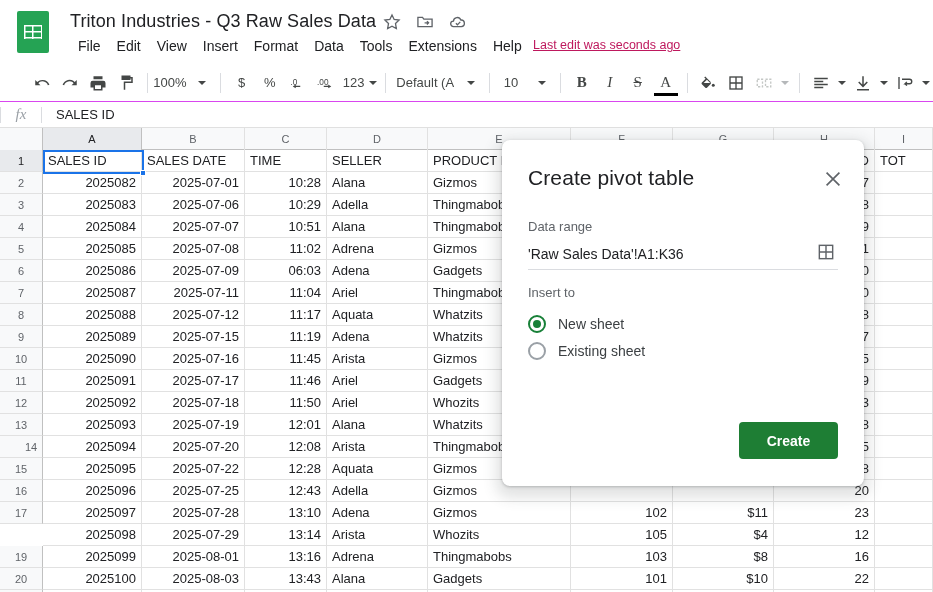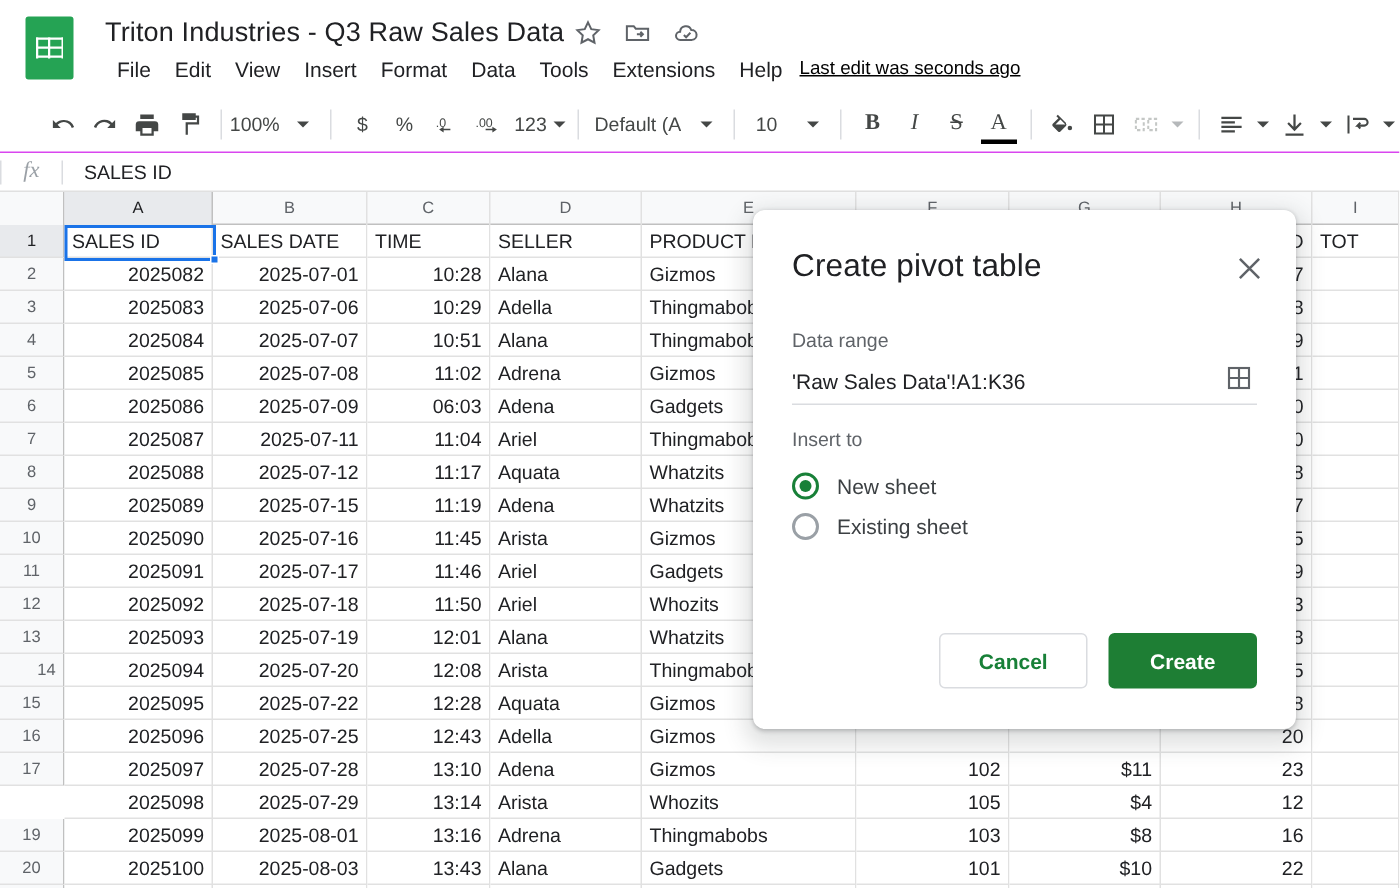--- a/index.html
+++ b/index.html
@@ -42,21 +42,21 @@
   .ticon svg { width: 20px; height: 20px; display: block; }
 
   .menubar {
     position: absolute; left: 70px; top: 36px;
     display: flex; align-items: center; gap: 0;
     font-size: 14px; color: #202124;
   }
   .menu-item { padding: 2px 8px; border-radius: 4px; cursor: default; white-space: nowrap; }
   .last-edit {
     position: absolute; left: 533px; top: 38px;
-    font-size: 12.5px; color: #000000; text-decoration: underline; white-space: nowrap;
+    font-size: 12.5px; color: #be185d; text-decoration: underline; white-space: nowrap;
   }
 
   
   .toolbar {
     position: absolute; left: 0; top: 64px; width: 933px; height: 38px;
     background: #fff; border-bottom: 1px solid #d946ef;
     display: flex; align-items: center; padding-left: 28px; gap: 0;
   }
   .tb { height: 28px; min-width: 28px; display: flex; align-items: center; justify-content: center;
         color: #444746; font-size: 13px; border-radius: 4px; cursor: default; }
@@ -568,17 +568,16 @@
 
     <div class="radio-row" style="top:175px">
       <span class="radio on"></span>
       <span class="radio-label">New sheet</span>
     </div>
     <div class="radio-row" style="top:202px">
       <span class="radio"></span>
       <span class="radio-label">Existing sheet</span>
     </div>
 
-    <div class="dlg-btn-cancel">Cancel</div>
     <div class="dlg-btn-create">Create</div>
   </div>
 
 </div>
 
 </body></html>

